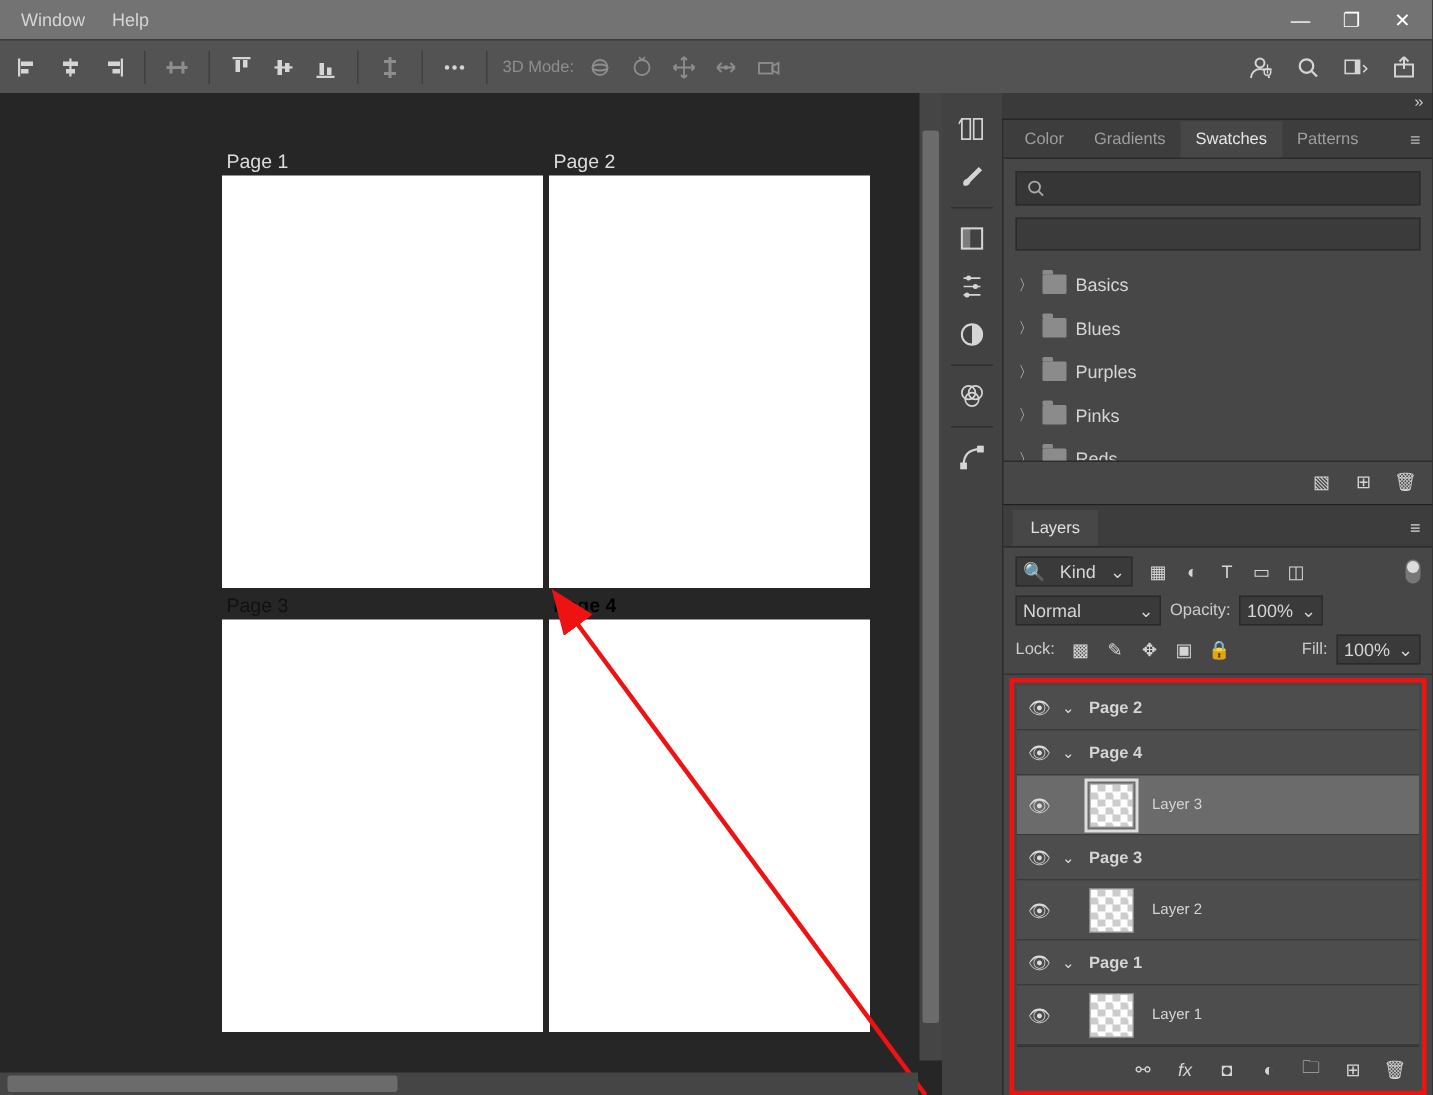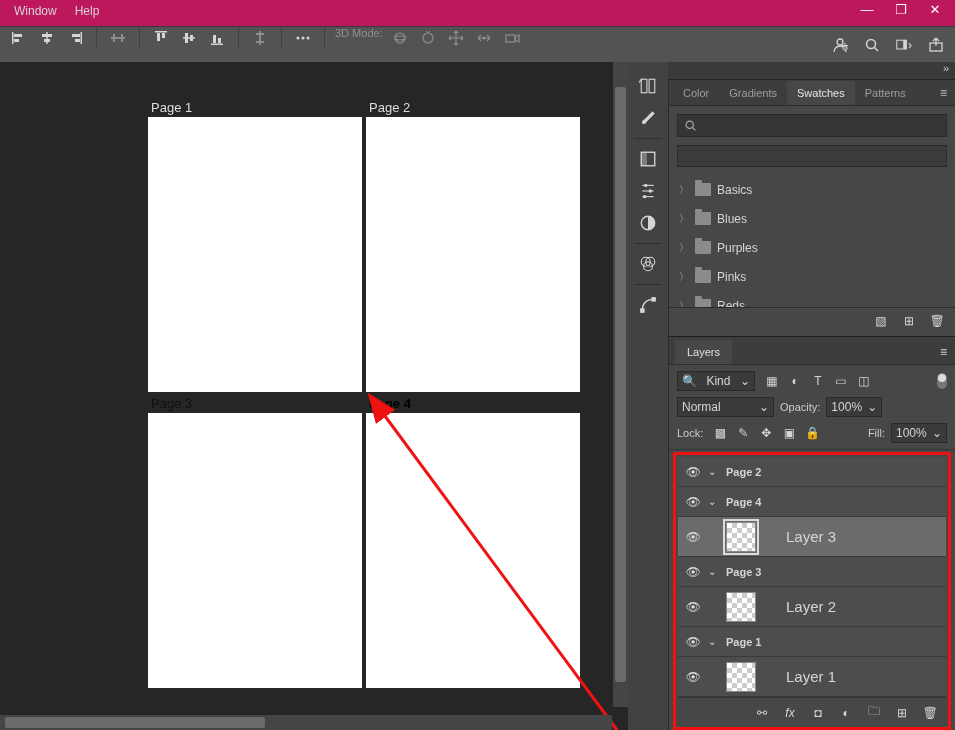--- a/index.html
+++ b/index.html
@@ -1,22 +1,22 @@
 <!DOCTYPE html>
 <html><head>
 <meta charset="utf-8">
 <style>
 *{box-sizing:border-box;margin:0;padding:0;font-family:"Segoe UI",Arial,sans-serif;font-size:12px;color:#d5d5d5;user-select:none}
 body{background:#323232;width:955px;height:730px;overflow:hidden;position:relative}
-.titlebar{height:26px;background:#be185d;display:flex;padding:0 6px}
+.titlebar{height:26px;background:#737373;display:flex;align-items:center;padding:12px 6px}
 .titlebar .menu{display:flex;gap:2px}
 .titlebar .menu span{padding:4px 8px;cursor:default}
 .titlebar .winbtns{margin-left:auto;display:flex;gap:6px}
 .titlebar .winbtns span{width:28px;height:18px;display:flex;align-items:center;justify-content:center;color:#fff;font-size:13px}
-.toolbar{height:36px;background:#535353;border-top:1px solid #3a3a3a;display:flex;padding:0 8px;gap:6px}
+.toolbar{height:36px;background:#535353;border-top:1px solid #3a3a3a;display:flex;align-items:center;padding:0 8px;gap:6px}
 .toolbar .sep{width:1px;height:22px;background:#3f3f3f;margin:0 4px}
 .toolbar .ico{width:22px;height:22px;display:flex;align-items:center;justify-content:center;color:#ccc}
 .toolbar .ico svg{width:16px;height:16px}
 .toolbar .dim{opacity:.45}
 .toolbar .right{margin-left:auto;display:flex;gap:10px;align-items:center}
 .main{display:flex;height:calc(730px - 62px)}
 .canvas{flex:0 0 628px;background:#262626;position:relative;overflow:hidden}
 .canvas .pages{position:absolute;left:148px;top:55px;width:434px;height:560px}
 .canvas .page{position:absolute;width:214px;height:275px;background:#fff}
 .canvas .lbl{position:absolute;color:#ddd;font-size:13px}
@@ -57,21 +57,21 @@
 .lopts .icons span{width:14px;text-align:center}
 .hl{border:3px solid #ef1212;padding:2px 2px 0 2px;margin:2px 4px 0 4px;flex:1;display:flex;flex-direction:column}
 .layerlist{flex:1;overflow:hidden}
 .lrow{display:flex;align-items:center;height:30px;background:#4d4d4d;border-bottom:1px solid #3a3a3a;padding-left:6px;gap:6px}
 .lrow.sel{background:#6b6b6b}
 .lrow.child{height:40px;padding-left:6px}
 .lrow .eye{width:18px;height:18px;display:flex;align-items:center;justify-content:center;color:#ddd}
 .lrow .chev{width:12px;color:#ddd;font-size:10px}
 .lrow .thumb{width:30px;height:30px;background:#fff;border:1px solid #888;margin-left:18px}
 .lrow .thumb.ck{background-image:conic-gradient(#ccc 25%,#fff 0 50%,#ccc 0 75%,#fff 0);background-size:10px 10px}
-.lrow .nm{font-size:15px;margin-left:24px}
+.lrow .nm{font-size:10px;margin-left:6px}
 .lrow .gnm{font-weight:bold;font-size:11px}
 .lfoot{height:30px;display:flex;align-items:center;justify-content:flex-end;gap:12px;padding:0 8px;color:#bbb;background:#474747;border-top:1px solid #333}
 .lfoot span{width:16px;text-align:center;font-size:12px}
 .collapse{position:absolute;right:0;top:62px;height:18px;width:287px;background:#3a3a3a;text-align:right;padding-right:6px;font-size:11px;color:#ccc;border-bottom:1px solid #262626}
 svg{fill:currentColor}
 </style>
 </head>
 <body>
 
 <div class="titlebar">

